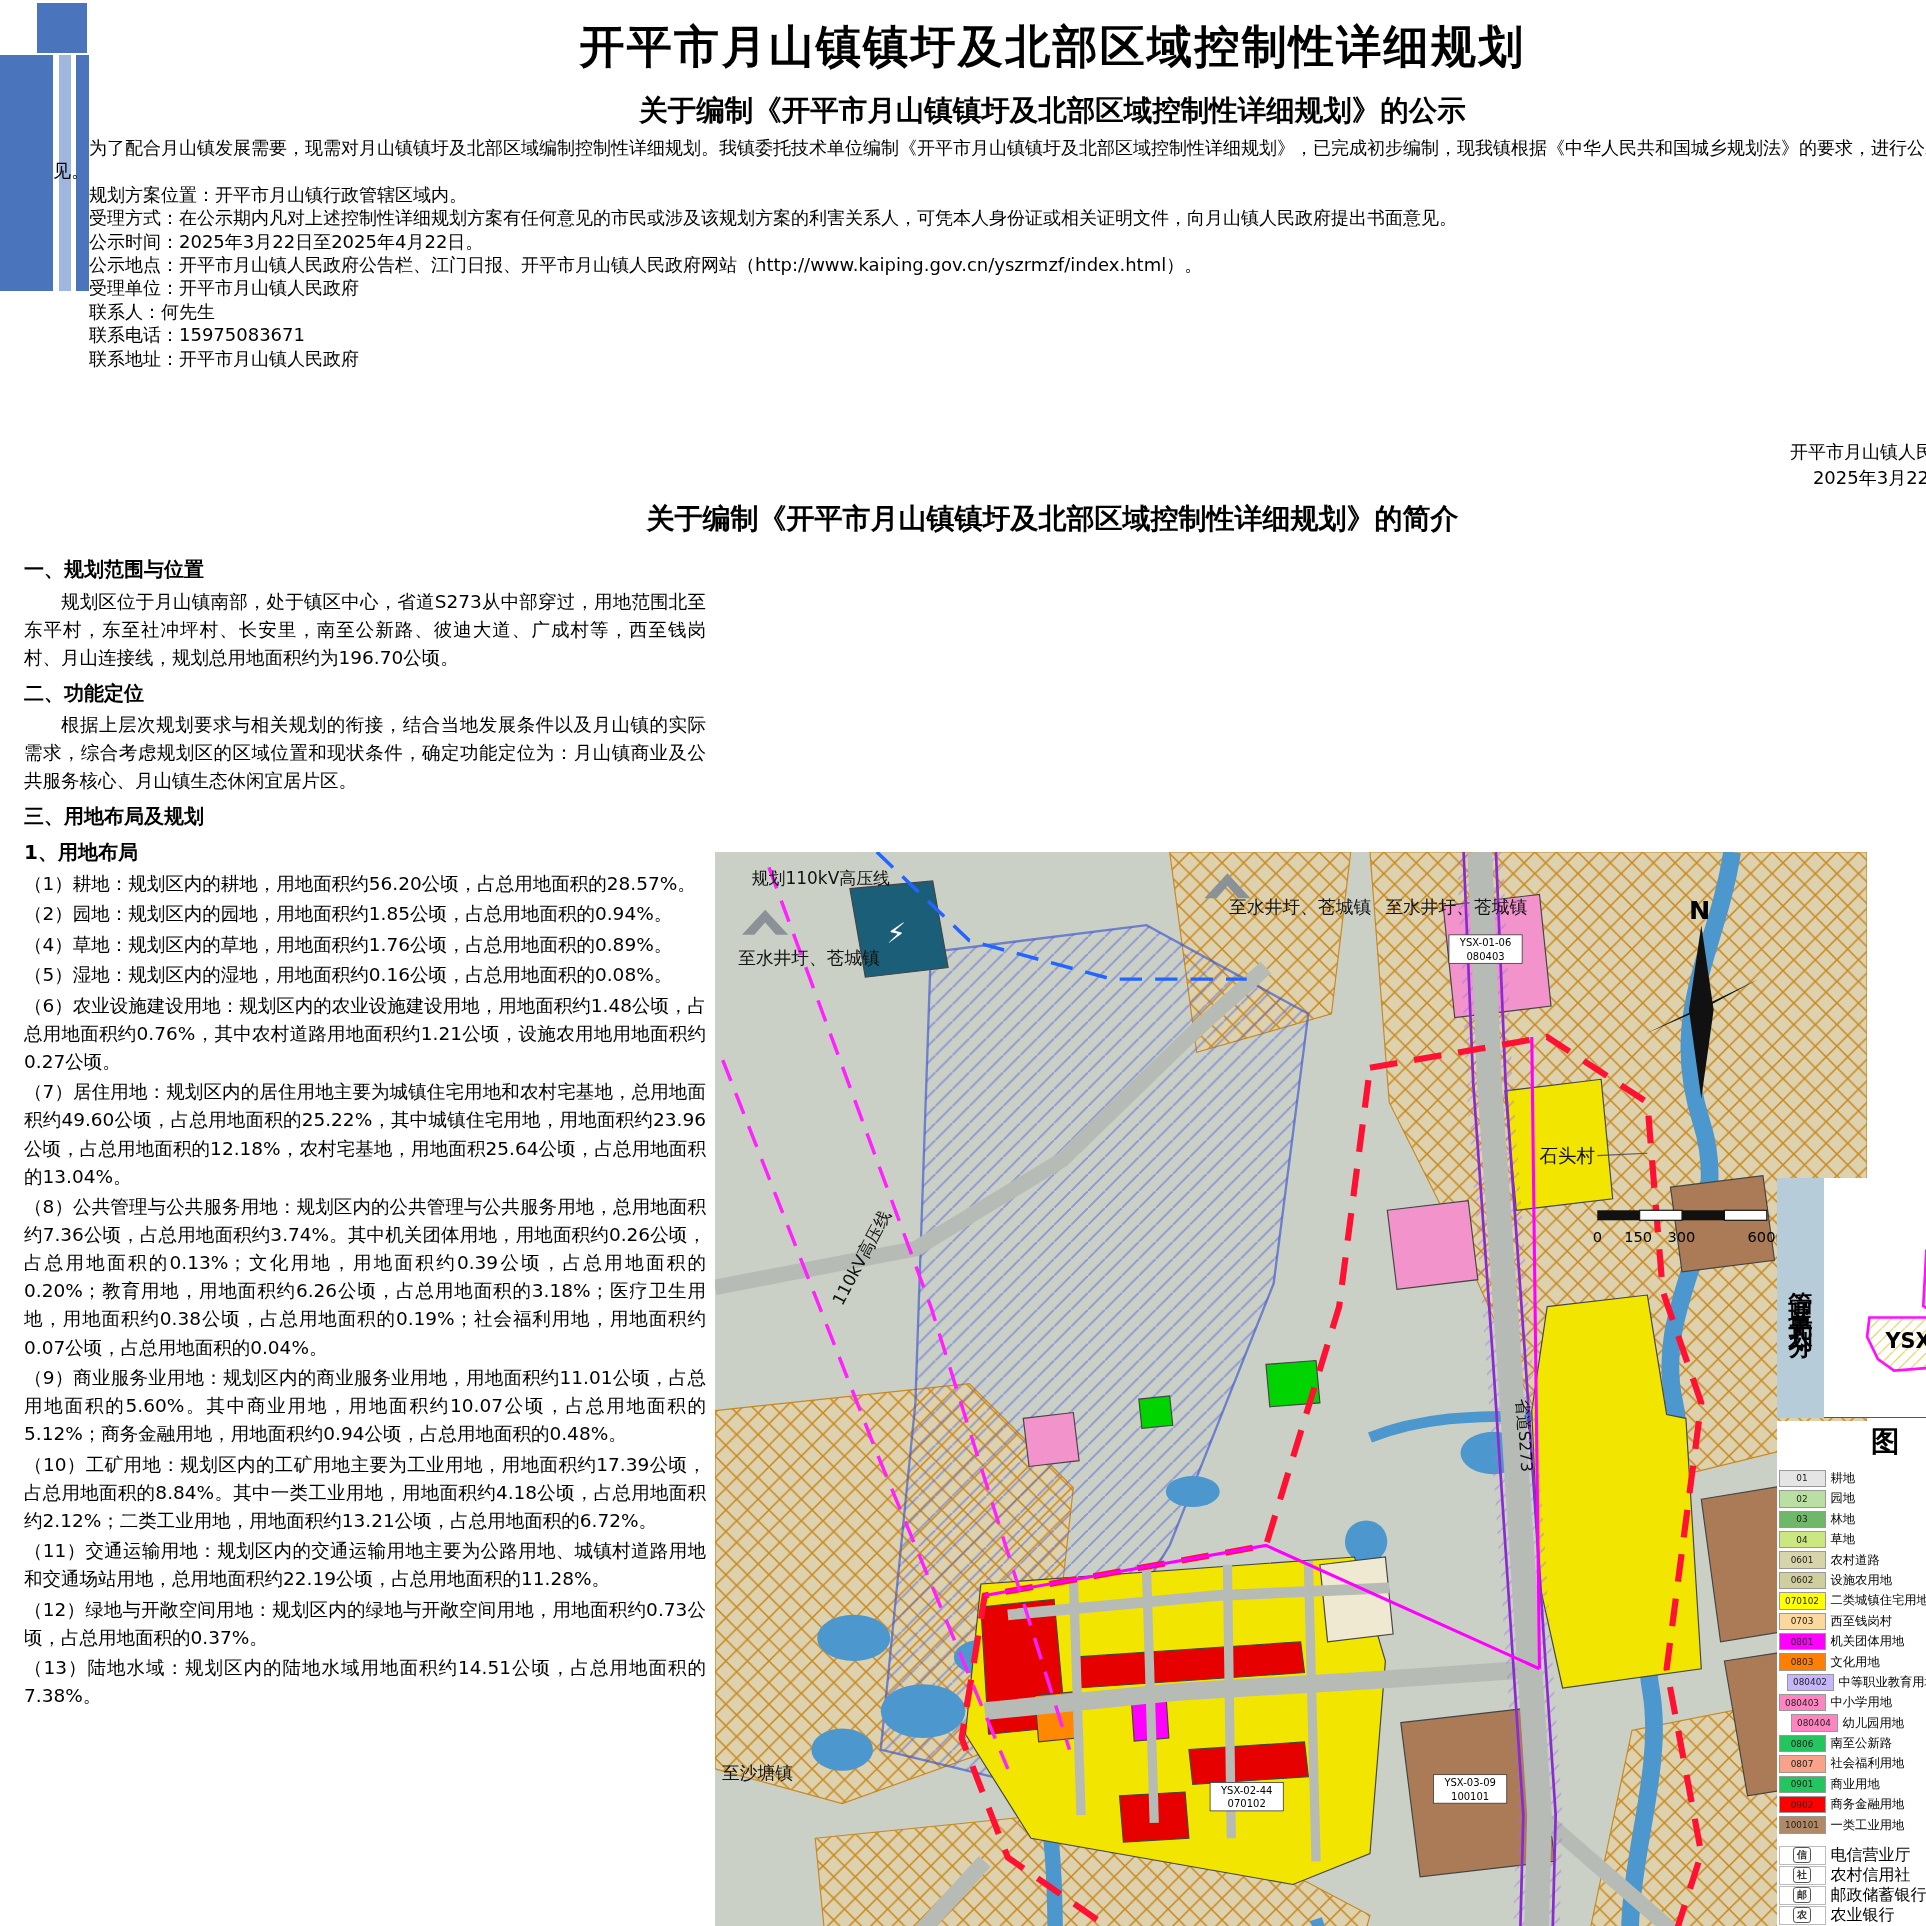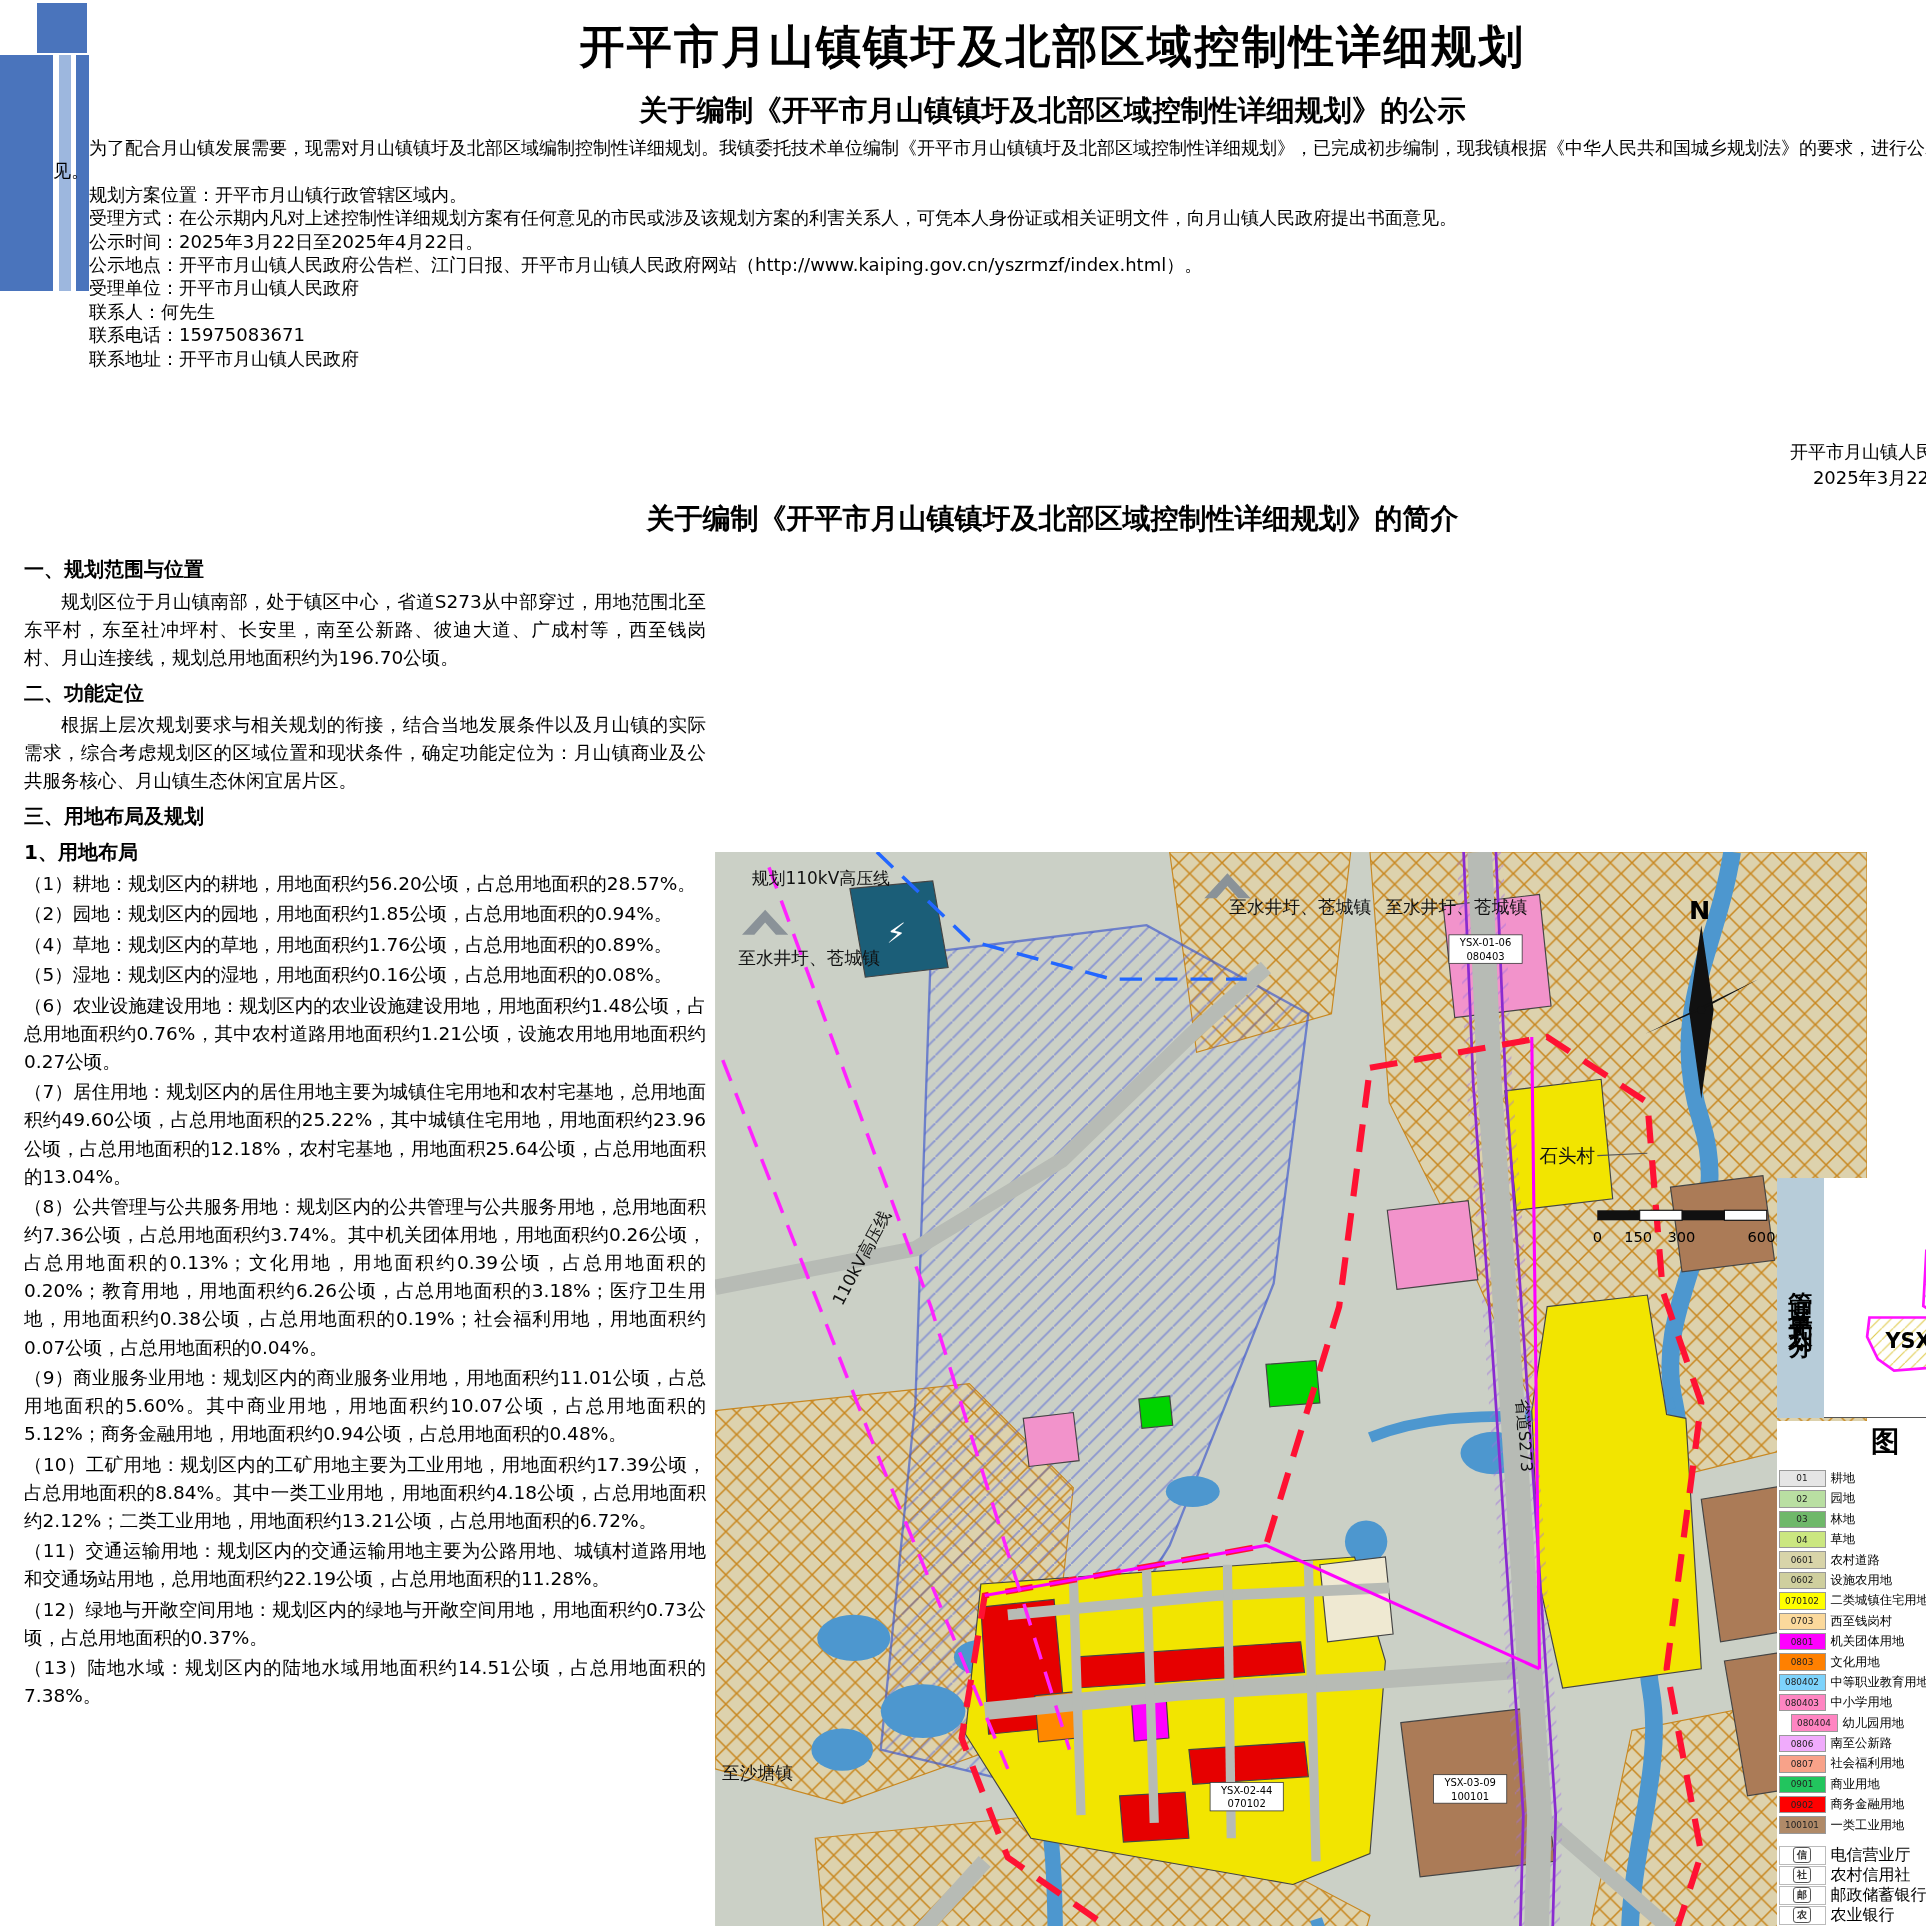--- a/index.html
+++ b/index.html
@@ -331,33 +331,33 @@
           </div>
           <div class="lg-row">
             <span class="chip" style="background: rgb(255, 0, 255);">0801</span>
             <span class="lg-name">机关团体用地</span>
           </div>
           <div class="lg-row">
             <span class="chip" style="background: rgb(255, 128, 0);">0803</span>
             <span class="lg-name">文化用地</span>
           </div>
           <div class="lg-row">
-            <span class="chip" style="background: #7dd3fc;">080402</span>
+            <span class="chip" style="background: #c4b5fd; margin-left: 8px;">080402</span>
             <span class="lg-name">中等职业教育用地</span>
           </div>
           <div class="lg-row">
             <span class="chip" style="background: rgb(255, 133, 194);">080403</span>
             <span class="lg-name">中小学用地</span>
           </div>
           <div class="lg-row">
             <span class="chip" style="background: rgb(255, 133, 194); margin-left: 12px;">080404</span>
             <span class="lg-name">幼儿园用地</span>
           </div>
           <div class="lg-row">
-            <span class="chip" style="background: #f0abfc; text-align: center;">0806</span>
+            <span class="chip" style="background: #22c55e; text-align: center;">0806</span>
             <span class="lg-name">南至公新路</span>
           </div>
           <div class="lg-row">
             <span class="chip" style="background: rgb(248, 162, 137);">0807</span>
             <span class="lg-name">社会福利用地</span>
           </div>
           <div class="lg-row">
             <span class="chip" style="background: #22c55e;">0901</span>
             <span class="lg-name">商业用地</span>
           </div>

